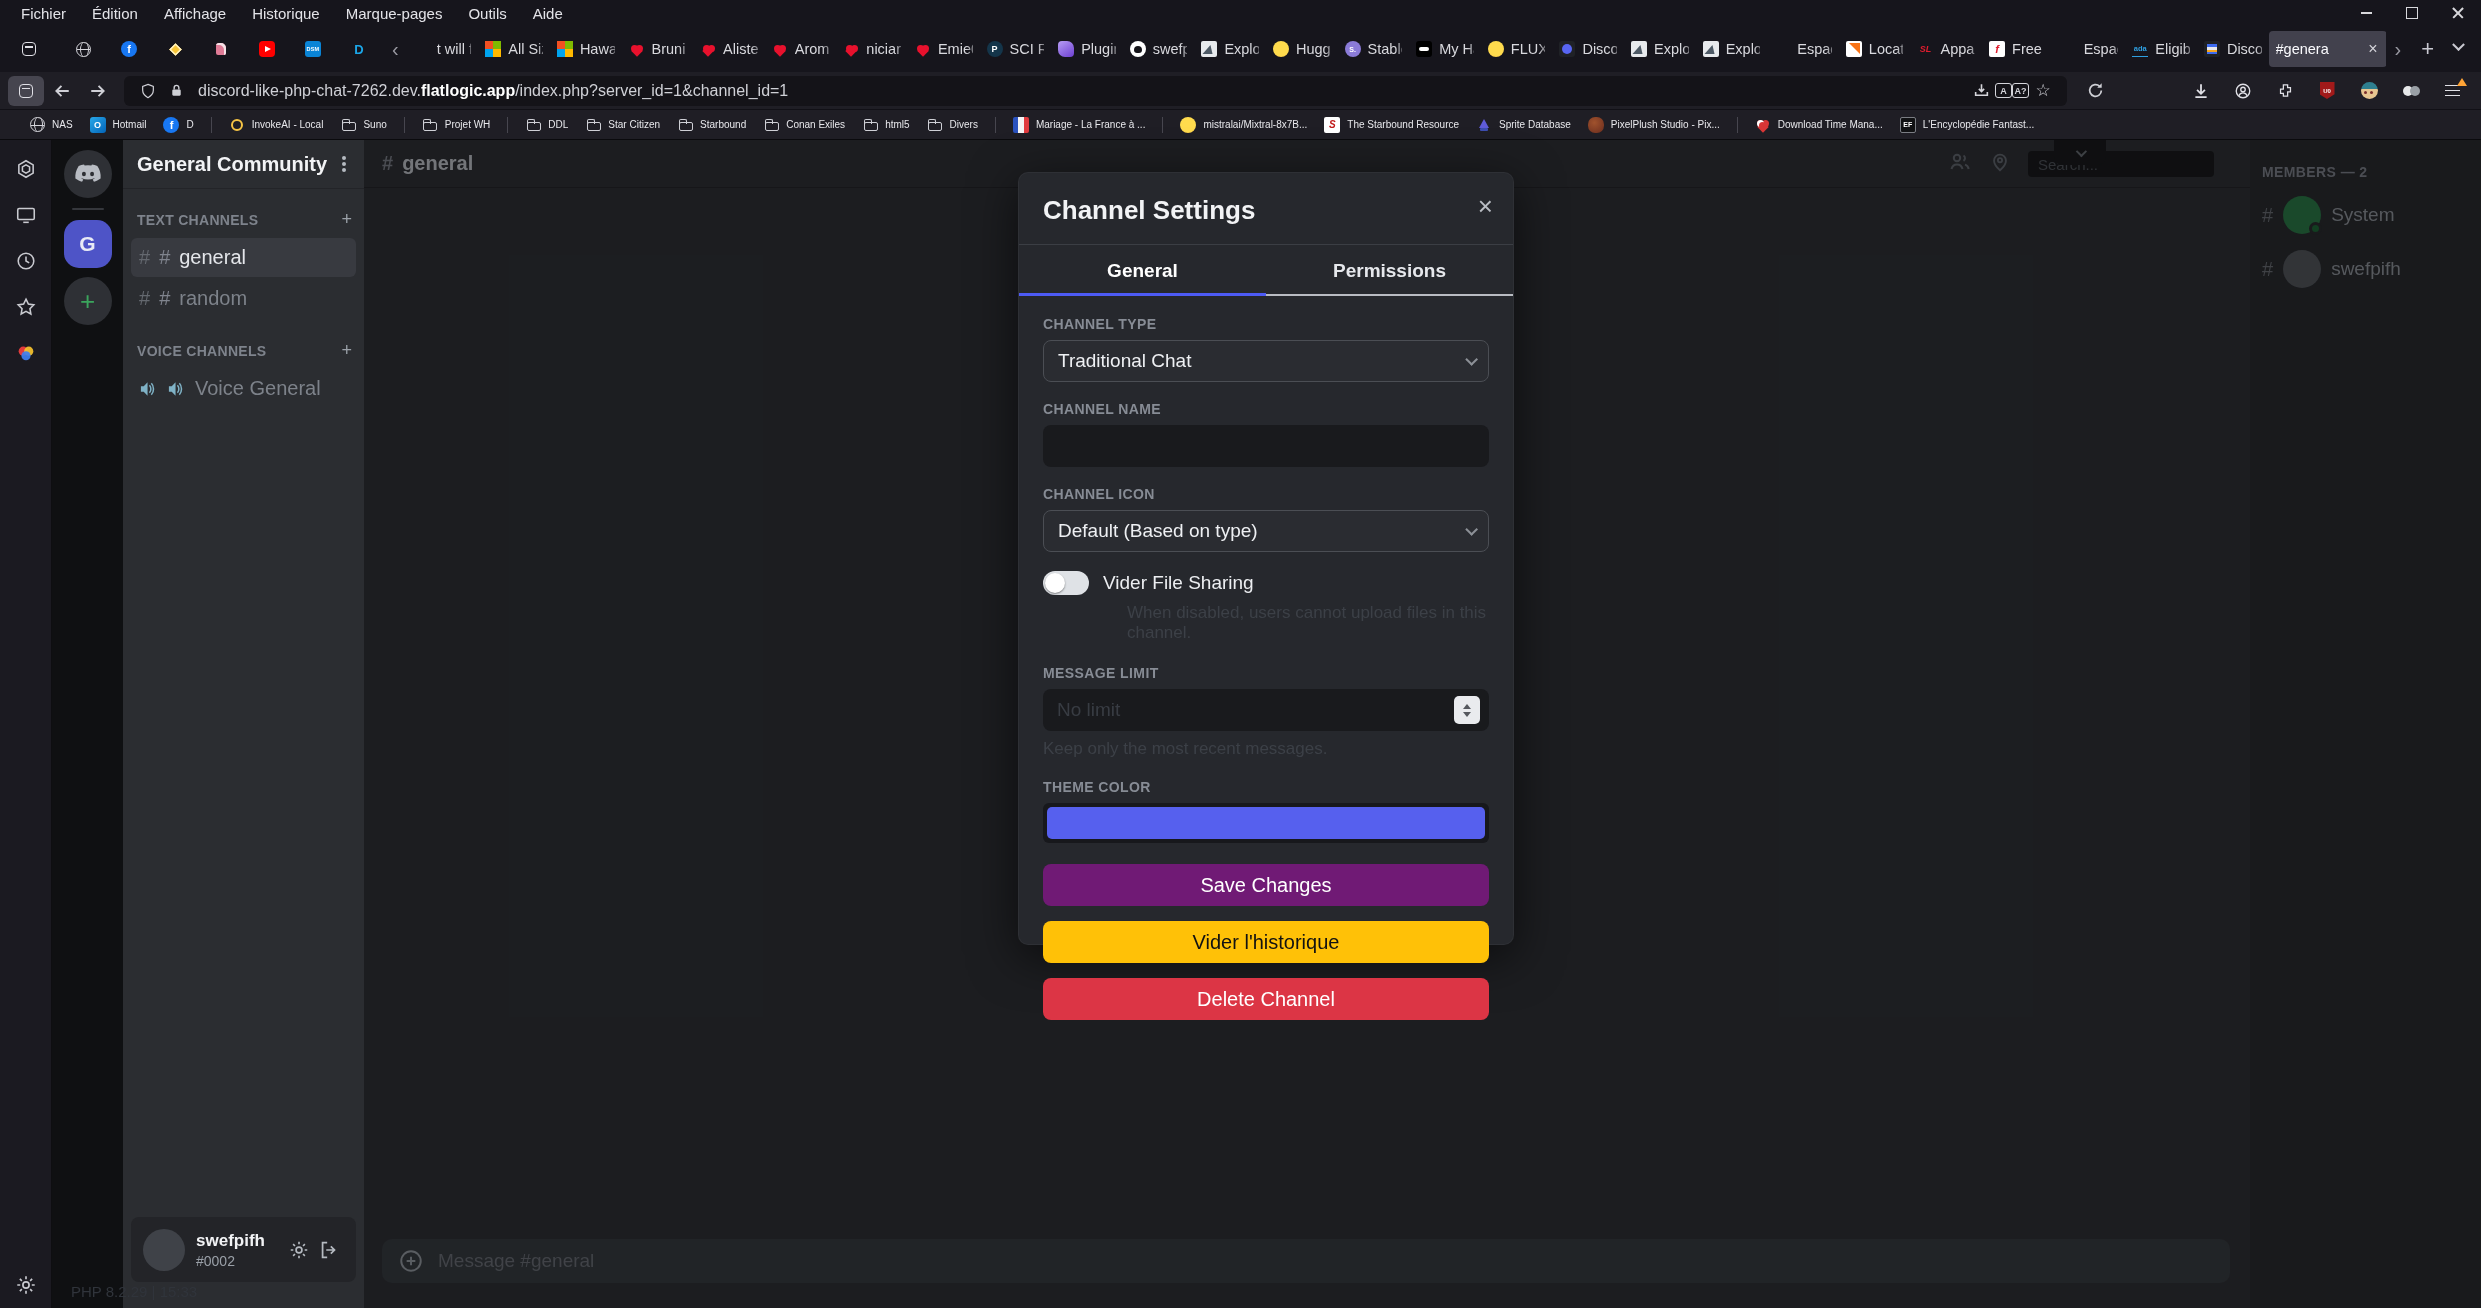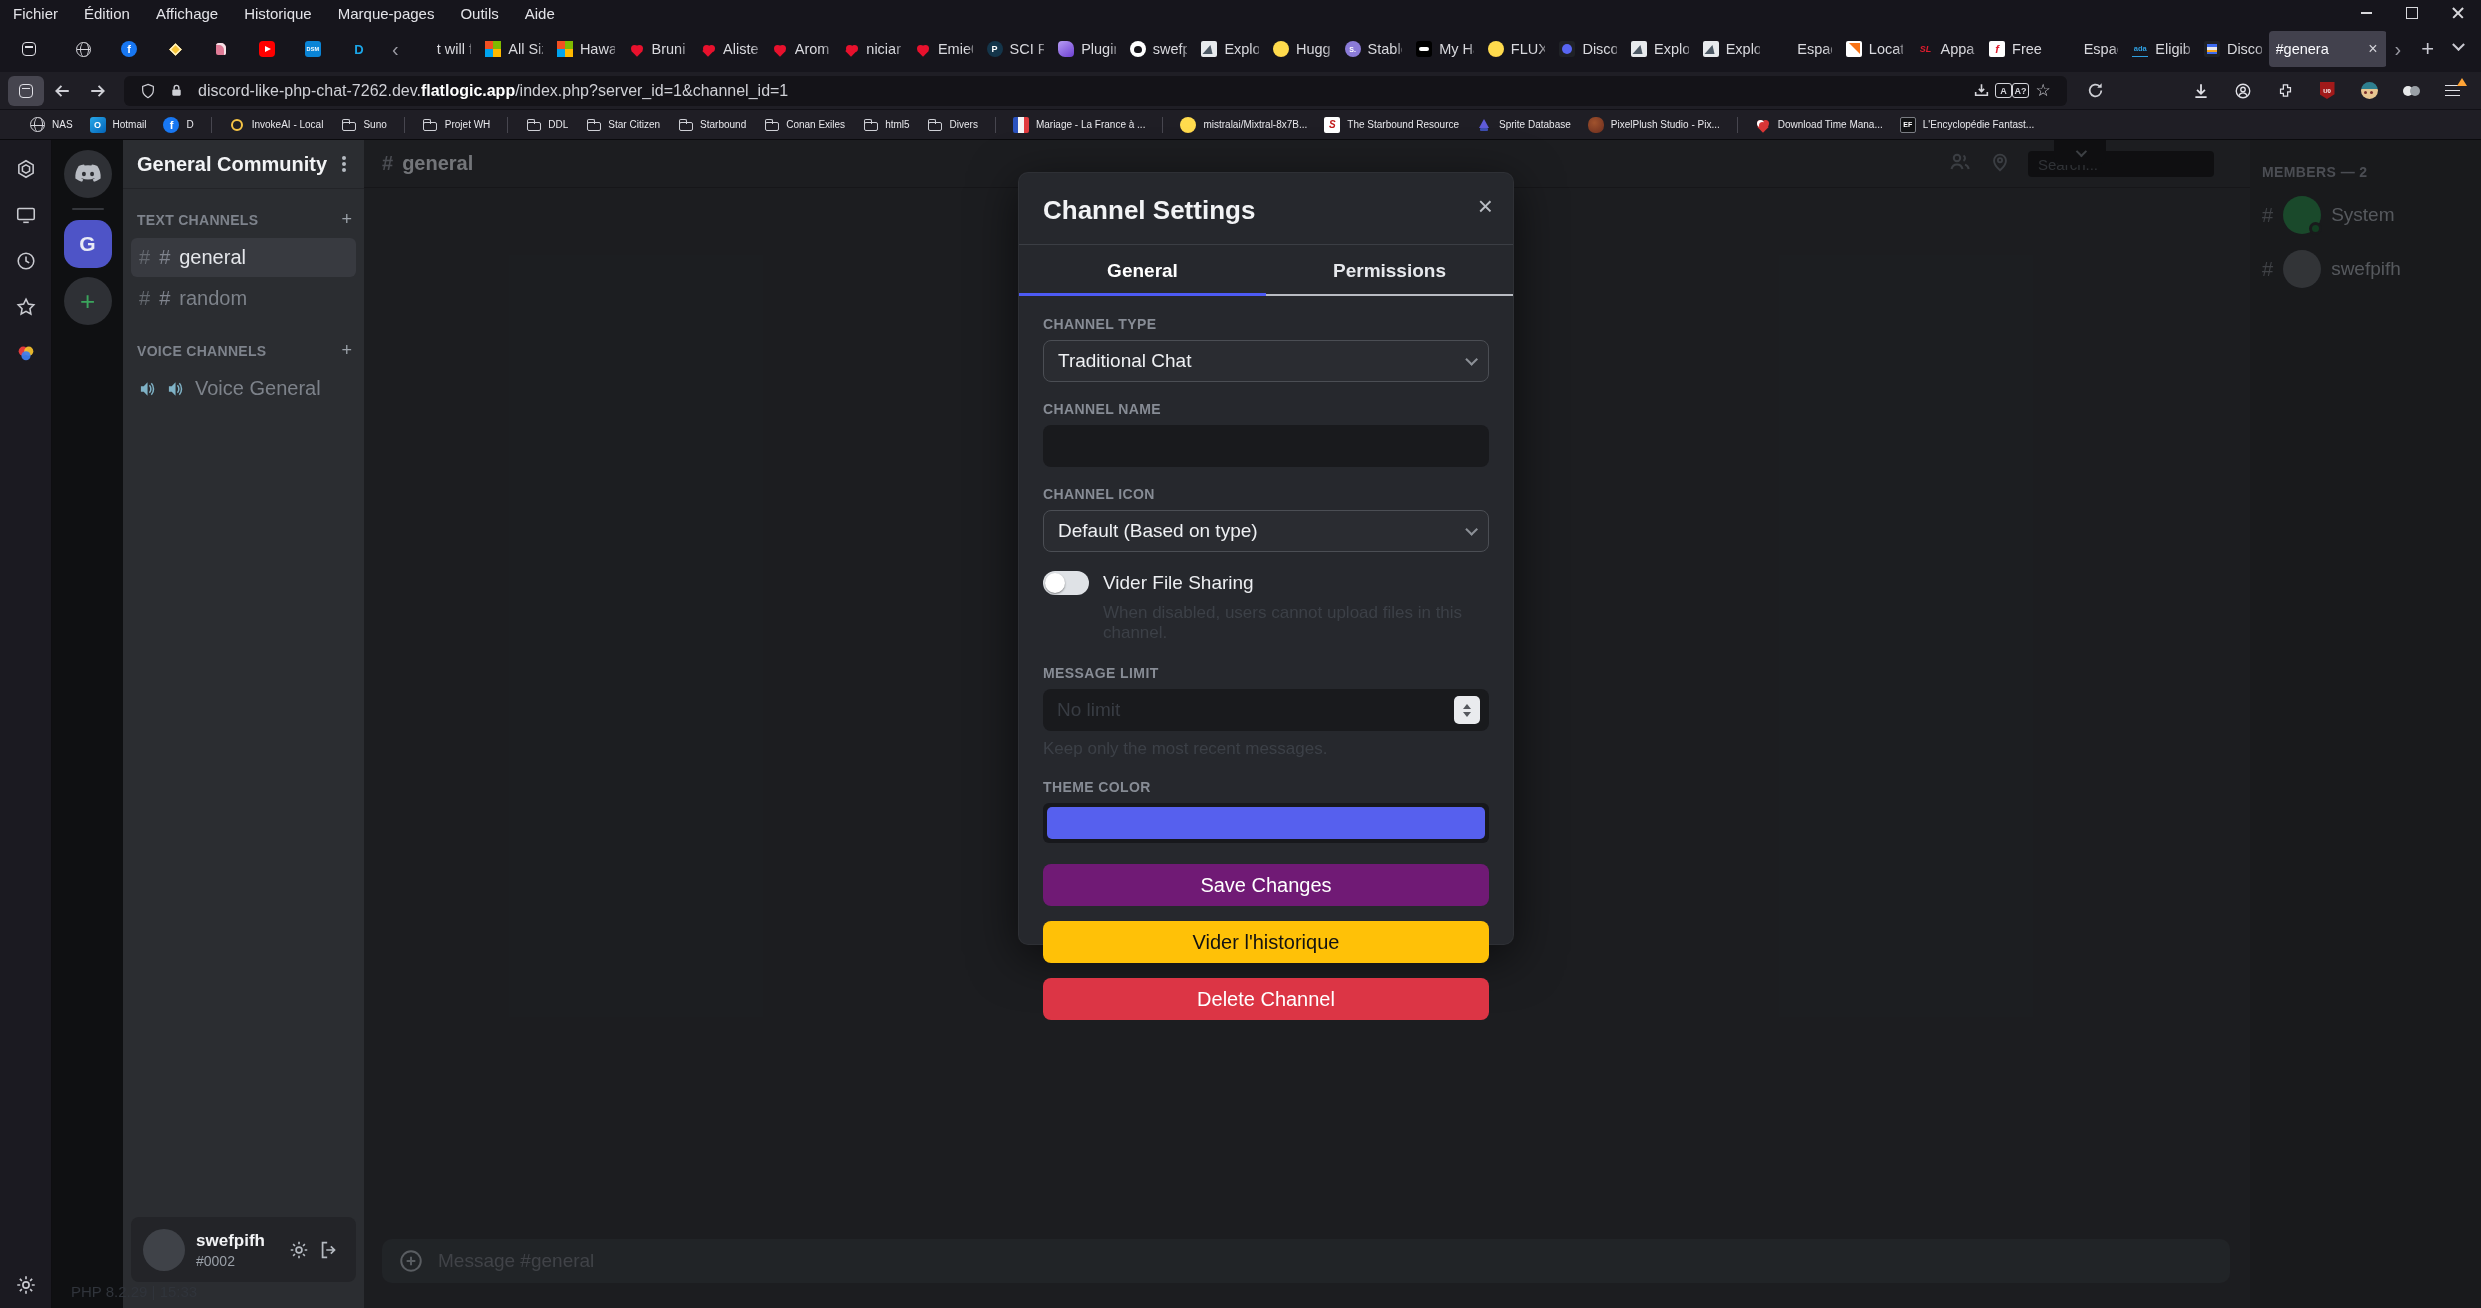--- a/index.html
+++ b/index.html
@@ -54,21 +54,21 @@
   .icon-folder::after { content:""; position:absolute; left:1.5px; top:2.5px; width:6px; height:4px; border:1.5px solid #cfd0d6; border-bottom:none; border-radius:2px 2px 0 0; }
   .icon-fr-flag { background:linear-gradient(90deg,#2a52be 0 33%,#f4f4f4 33% 66%,#e03a3e 66%); border-radius:2px; }
   .icon-spriters { background:#fff; color:#c01818; font-size:10px; font-weight:800; font-style:italic; border-radius:2px; }
   .icon-wizard::before { content:""; position:absolute; left:3px; top:2px; border-left:5px solid transparent; border-right:5px solid transparent; border-bottom:9px solid #5f5bd8; }
   .icon-wizard::after { content:""; position:absolute; left:4px; bottom:2px; width:8px; height:3px; background:#3d4db0; border-radius:1px; }
   .icon-plush { background:radial-gradient(circle at 40% 35%,#a0522d,#6b2d1e); border-radius:45%; }
   .icon-ef { background:#101113; border:1px solid #7a7d83; border-radius:2px; font-size:7px; }
 
   
   .menubar { position:absolute; left:0; top:0; width:100%; height:26px; display:flex; align-items:center; background:#16151c; }
-  .menus { display:flex; height:100%; align-items:center; padding-left:0; }
+  .menus { display:flex; height:100%; align-items:center; padding-left:8px; }
   .menu-item { padding:0 13px; font-size:15px; color:#e3e3e8; }
   .wincontrols { margin-left:auto; display:flex; height:100%; }
   .wc { width:46px; height:26px; display:flex; align-items:center; justify-content:center; position:relative; }
   .wc-min::before { content:""; width:11px; height:1.6px; background:#d8d8dc; }
   .wc-max::before { content:""; width:10px; height:10px; border:1.6px solid #d8d8dc; }
   .wc-close::before,.wc-close::after { content:""; position:absolute; width:14px; height:1.6px; background:#d8d8dc; }
   .wc-close::before { transform:rotate(45deg); } .wc-close::after { transform:rotate(-45deg); }
 
   .tabbar { position:absolute; left:0; top:26px; width:100%; height:46px; display:flex; align-items:center; background:#16151c; }
   .chrome-btn { background:none; border:none; width:42px; height:34px; margin-left:8px; display:flex; align-items:center; justify-content:center; }
@@ -180,21 +180,21 @@
   .f-label { font-size:14px; font-weight:700; color:#878c95; letter-spacing:.4px; margin-bottom:8px; }
   .select { height:42px; background:#2a2c31; border:1px solid #4b4e54; border-radius:8px; display:flex; align-items:center; padding:0 14px; margin-bottom:19px; }
   .select .sel-val { flex:1; font-size:19px; color:#eef0f3; }
   .chev { width:9px; height:9px; border-right:2px solid #8c9097; border-bottom:2px solid #8c9097; transform:rotate(45deg) translateY(-3px); }
   .text-input { width:100%; height:42px; background:#191a1d; border:none; border-radius:8px; color:#eef0f3; font-size:19px; padding:16px 14px; font-family:inherit; margin-bottom:19px; }
   .toggle-row { display:flex; align-items:center; margin:2px 0 8px; }
   .toggle { width:46px; height:24px; border-radius:12px; background:#dfe2e6; position:relative; flex:0 0 auto; }
   .knob { position:absolute; left:2px; top:2px; width:20px; height:20px; border-radius:50%; background:#fff; box-shadow:0 1px 2px rgba(0,0,0,.45); }
   .toggle-label { margin-left:14px; font-size:19px; color:#eceef1; }
   .help { font-size:17px; color:#3c4047; }
-  .help.indent { margin-left:60px; }
+  .help.indent { margin-left:84px; }
   .limit-wrap { position:relative; margin-bottom:8px; }
   .limit-wrap .text-input { margin-bottom:0; }
   .limit-wrap .text-input::placeholder { color:#383c43; }
   .spinner { position:absolute; right:9px; top:7px; width:26px; height:28px; background:#e9ebee; border-radius:5px; display:flex; flex-direction:column; align-items:center; justify-content:center; gap:3px; }
   .sp-up { border-left:4px solid transparent; border-right:4px solid transparent; border-bottom:5px solid #55585e; }
   .sp-dn { border-left:4px solid transparent; border-right:4px solid transparent; border-top:5px solid #55585e; }
   .gap20 { height:20px; } .gap22 { height:22px; }
   .color-wrap { height:40px; background:#17181c; border-radius:6px; padding:4px; margin-bottom:21px; }
   .color-swatch { width:100%; height:100%; border-radius:5px; }
   .m-btn { display:block; width:100%; height:42px; border:none; border-radius:8px; font-size:20px; font-family:inherit; color:#fff; margin-bottom:15px; font-weight:400; }

